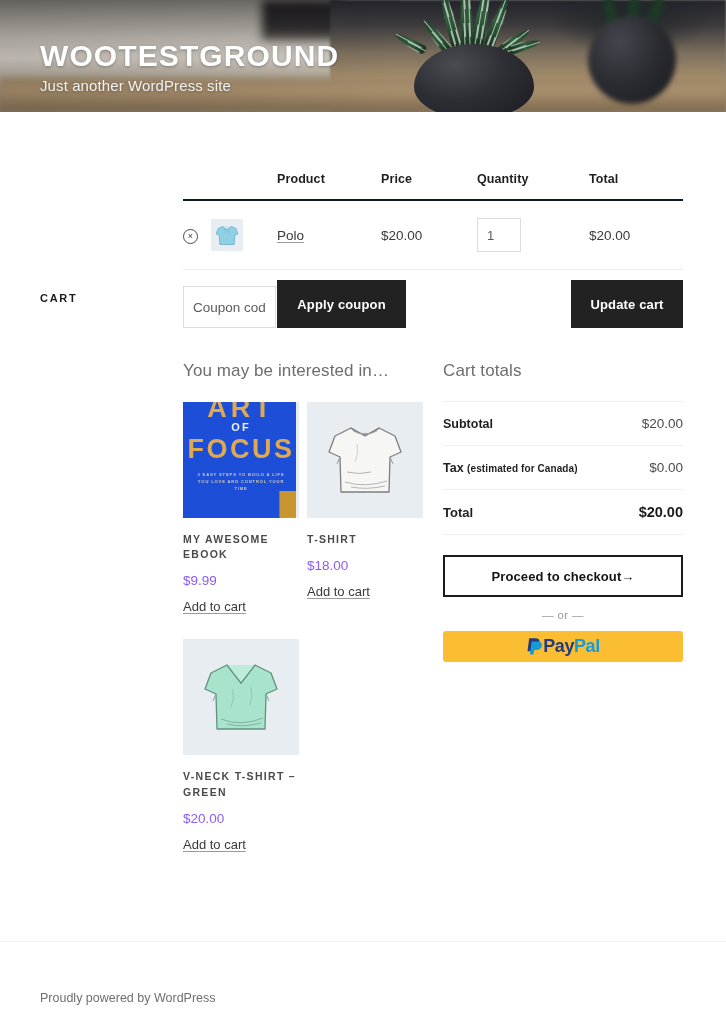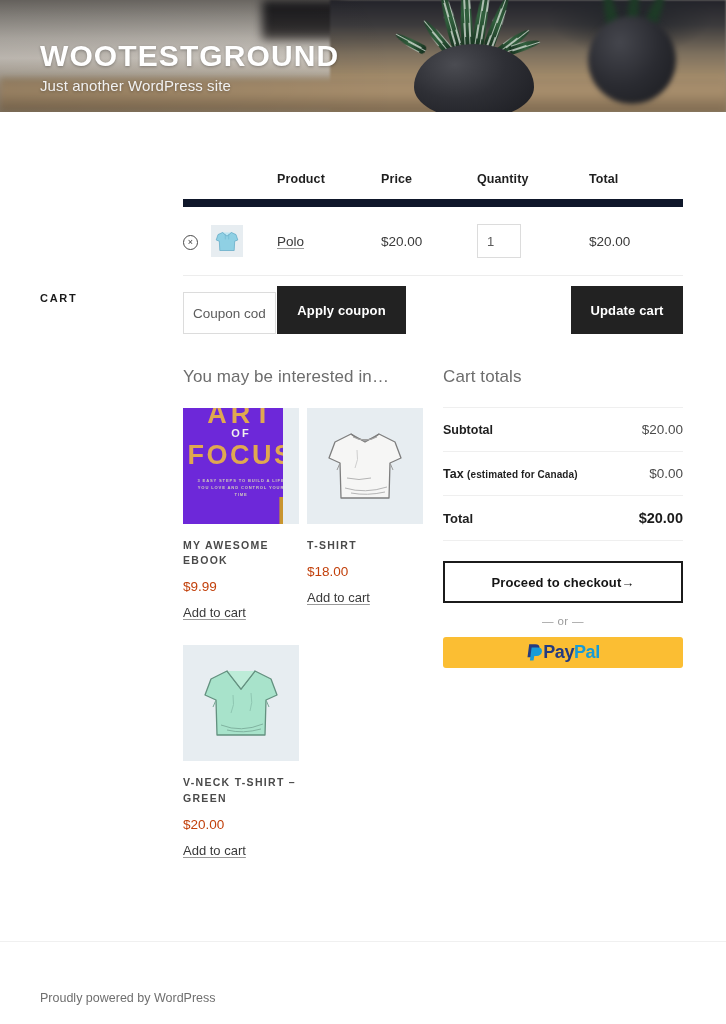--- a/index.html
+++ b/index.html
@@ -125,21 +125,21 @@
   
   .cart-table { width: 500px; border-collapse: collapse; }
   .cart-table thead th {
     text-align: left;
     font-size: 12.5px;
     font-weight: 700;
     color: #1f1f1f;
     padding: 0 0 13px 0;
     letter-spacing: .1px;
   }
-  .cart-table thead tr { border-bottom: 8px solid #0f172a; }
+  .cart-table thead tr { border-bottom: 2px solid #0f172a; }
   .th-remove { width: 28px; }
   .th-thumb  { width: 66px; }
   .th-product{ width: 104px; }
   .th-price  { width: 96px; }
   .th-qty    { width: 112px; }
   .th-total  { width: 94px; }
 
   .cart-table tbody td {
     padding: 17px 0;
     font-size: 13.5px;
@@ -250,36 +250,36 @@
     font-size: 10.5px;
     font-weight: 700;
     letter-spacing: 1.3px;
     color: #4a4a4a;
     line-height: 1.45;
     text-transform: uppercase;
   }
   .prod-price {
     margin-top: 11px;
     font-size: 13.5px;
-    color: #c2410c;
+    color: #8b5cf6;
   }
   .prod-add {
     display: inline-block;
     margin-top: 11px;
     font-size: 13px;
     color: #3a3a3a;
     text-decoration: underline;
     text-underline-offset: 2px;
     text-decoration-color: #9a9a9a;
     cursor: pointer;
   }
   .card-tall { margin-top: 14px; }
 
   
-  .book-cover { width: 100px; height: 116px; background: #6d28d9; position: relative; overflow: hidden; }
+  .book-cover { width: 113px; height: 116px; background: #1d4ed8; position: relative; overflow: hidden; }
   .bk-art {
     position: absolute; left: 0; top: -9px; width: 116px; text-align: center;
     font-size: 27px; font-weight: 700; color: #e0a850; letter-spacing: 4px;
   }
   .bk-of {
     position: absolute; left: 0; top: 19px; width: 116px; text-align: center;
     font-size: 11px; font-weight: 700; color: #f0f0ec; letter-spacing: 2px;
   }
   .bk-focus {
     position: absolute; left: 0; top: 32px; width: 116px; text-align: center;

